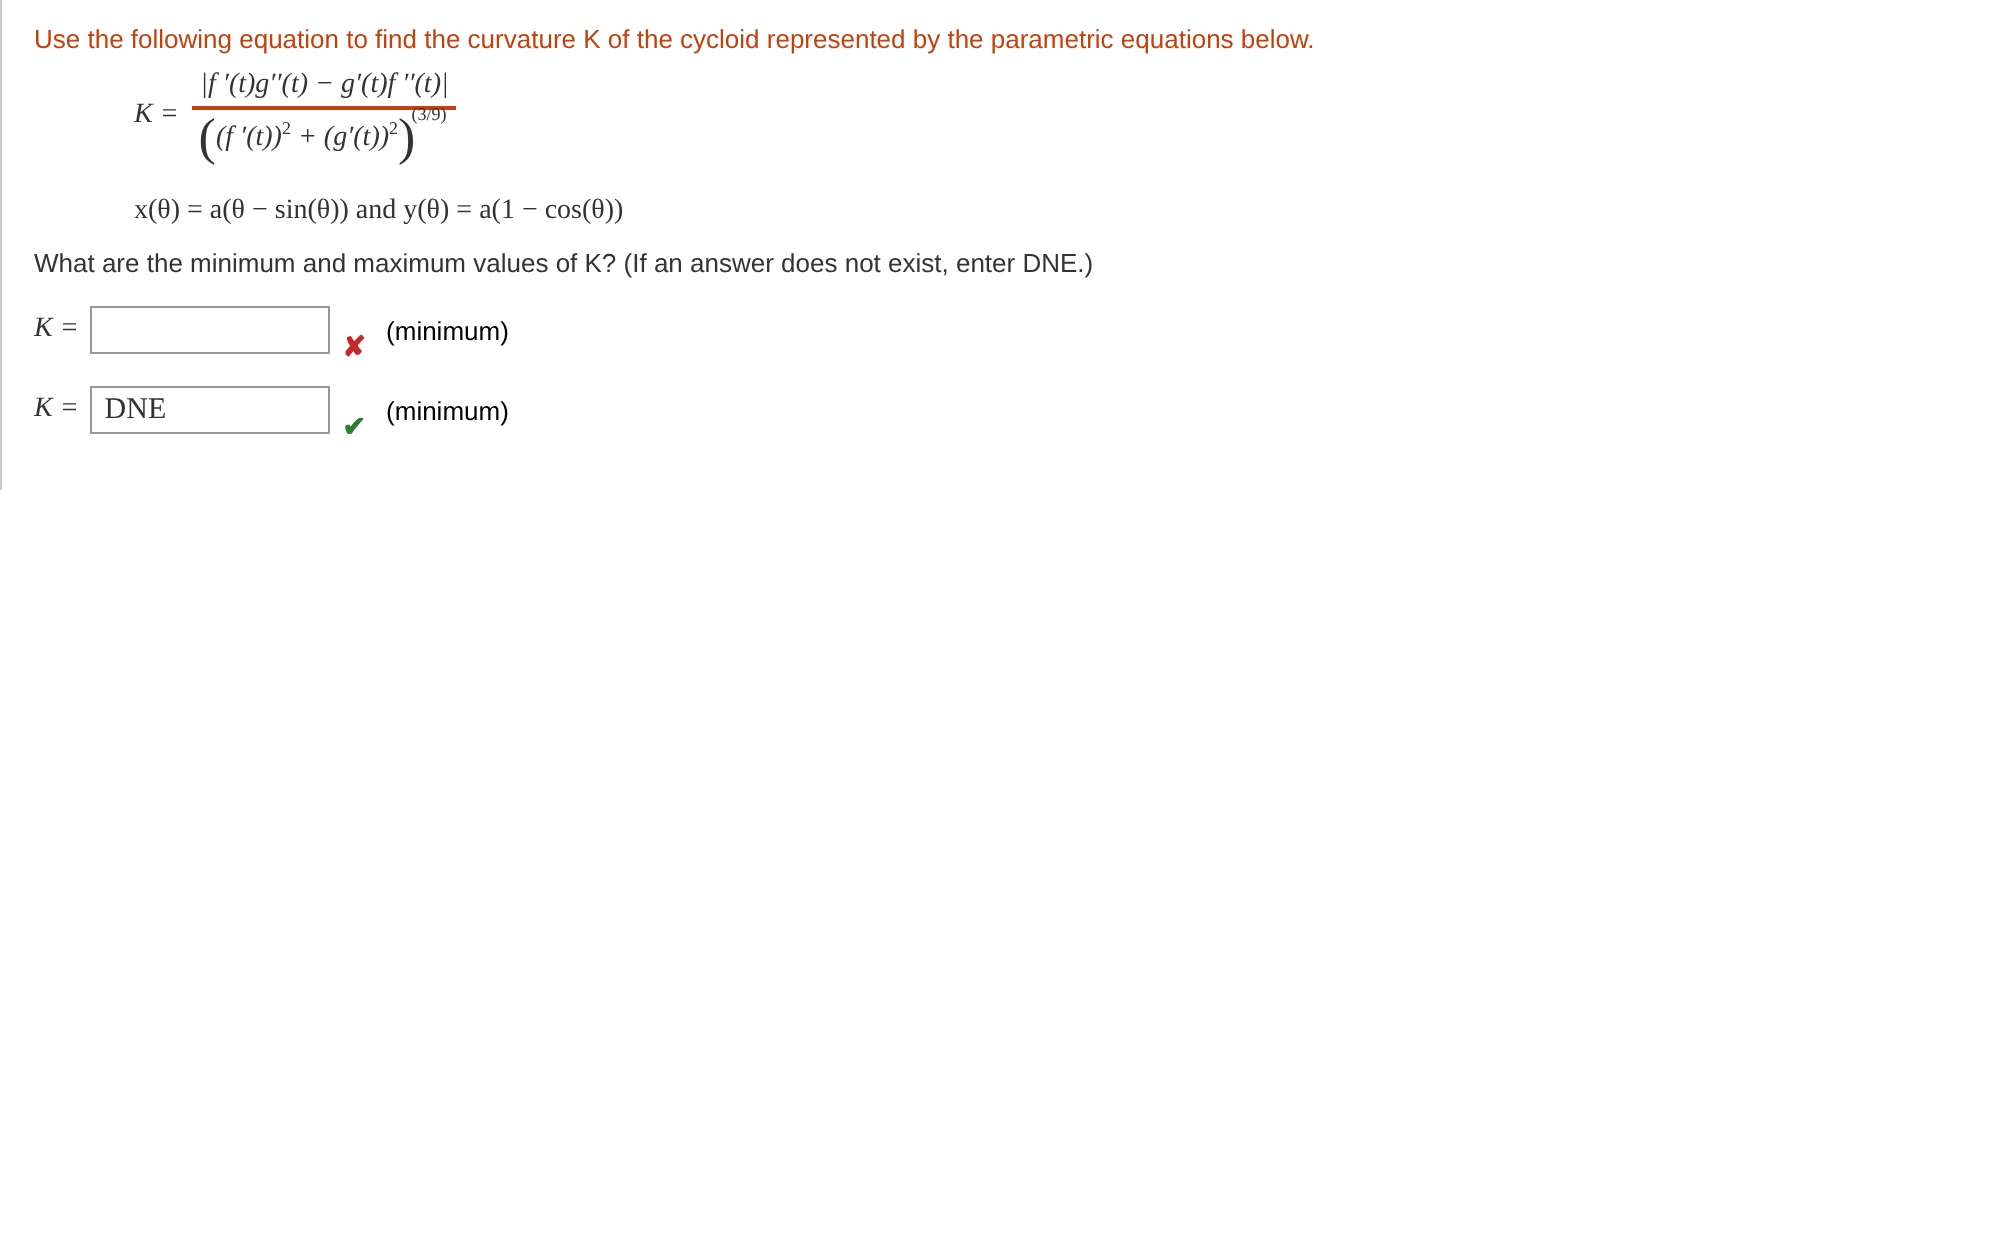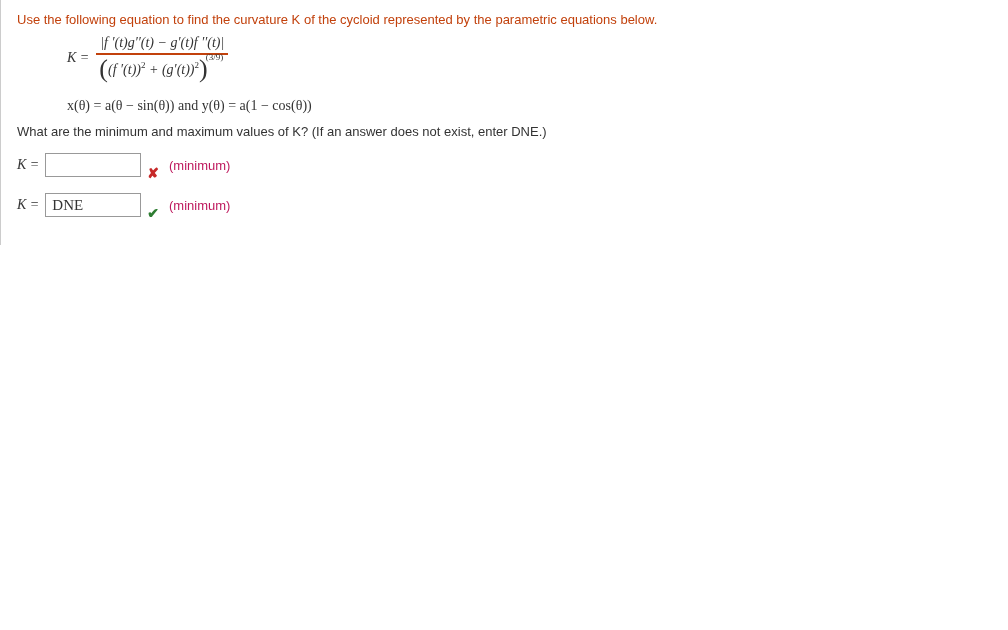--- a/index.html
+++ b/index.html
@@ -81,21 +81,21 @@
       margin-bottom: 16px;
       font-family: Arial, sans-serif;
     }
     .k-label {
       font-style: italic;
       font-family: 'Times New Roman', serif;
       font-size: 14px;
       margin-right: 6px;
     }
     .input-box {
-      width: 96px;
+      width: 120px;
       height: 24px;
       border: 1px solid #999;
       padding: 2px 6px;
       font-family: 'Times New Roman', serif;
       font-size: 15px;
       color: #333;
       background: #fff;
     }
     .icon {
       margin-left: 6px;
@@ -105,21 +105,21 @@
       position: relative;
       top: 8px;
     }
     .icon-wrong {
       color: #c62828;
     }
     .icon-correct {
       color: #2e7d32;
     }
     .paren-label {
-      color: #be185d;
+      color: #000000;
       font-size: 13px;
     }
   </style>
 </head>
 <body>
 
 <div class="problem-text">Use the following equation to find the curvature K of the cycloid represented by the parametric equations below.</div>
 
 <div class="equation-block">
   <div class="eq-row">

